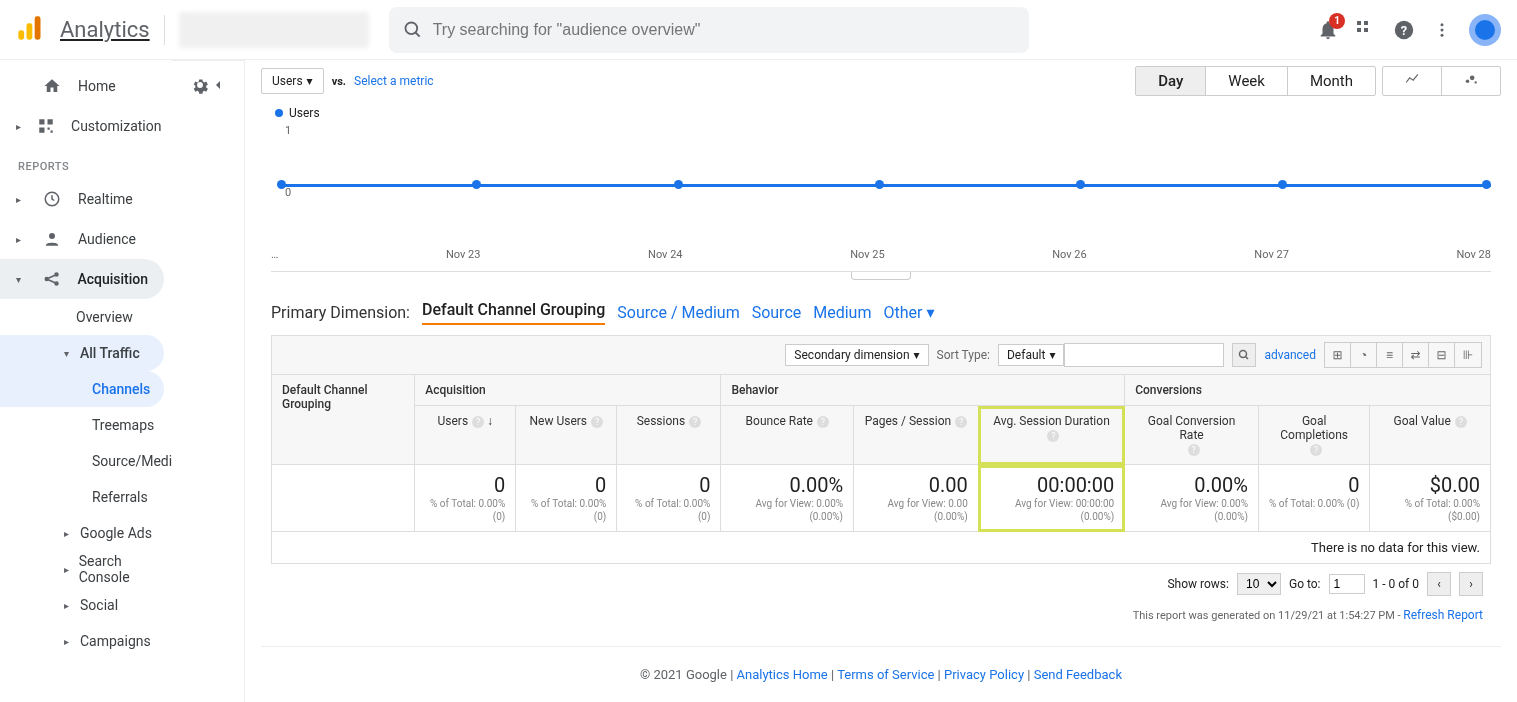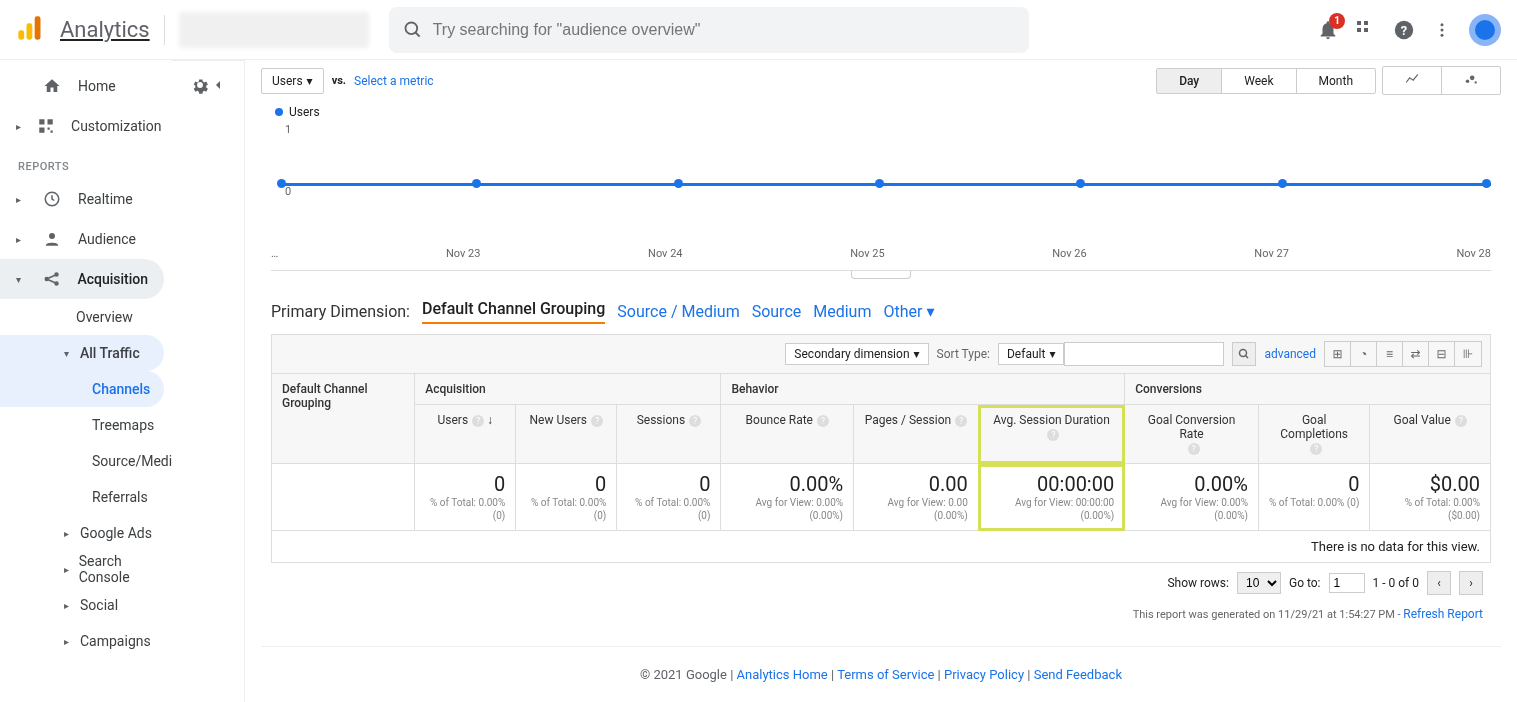--- a/index.html
+++ b/index.html
@@ -35,21 +35,21 @@
 .sidebar-footer { border-top: 1px solid #eee; height: 48px; display: flex; align-items: center; padding: 0 18px; justify-content:space-between; }
 
 .main { flex: 1; overflow: auto; background: #fff; padding: 6px 16px 0 16px; display:flex; flex-direction:column;}
 .maincontent { flex:1; }
 .chart-ctrls { display: flex; align-items: center; justify-content: space-between; margin-bottom: 10px; }
 .ctrl-left { display: flex; align-items: center; gap: 8px; font-size: 13px; }
 .ctrl-btn { border: 1px solid #ccc; background: #fff; padding: 5px 10px; font-size: 12px; display: flex; align-items: center; gap: 4px; border-radius: 2px; cursor:pointer;}
 .link { color: #1a73e8; cursor: pointer; font-size:12px;}
 .ctrl-right { display: flex; align-items: center; gap: 6px; }
 .segmented { display: flex; border: 1px solid #ccc; border-radius: 2px; overflow:hidden;}
-.segmented div { padding: 5px 22px; font-size: 12px; border-right: 1px solid #ccc; cursor:pointer;}
+.segmented div { padding: 5px 22px; font-size: 15px; border-right: 1px solid #ccc; cursor:pointer;}
 .segmented div:last-child { border-right: none; }
 .segmented .sel { background: #eee; font-weight: 500; }
 .chart-legend { display:flex; align-items:center; gap:6px; margin:4px 0 4px 14px; font-size:12px;}
 .legend-dot { width:8px; height:8px; border-radius:50%; background:#1a73e8;}
 .chart-area { position:relative; height:120px; margin:0 10px;}
 .y-label { position:absolute; left:14px; font-size:11px; color:#666;}
 .chart-line { position:absolute; left:10px; right:0; top:60px; height:3px; background:#1a73e8;}
 .chart-point { position:absolute; width:9px; height:9px; border-radius:50%; background:#1a73e8; top:56px; }
 .x-axis { display:flex; justify-content:space-between; font-size:11px; color:#666; margin:0 10px; padding:4px 0 10px; border-bottom:1px solid #ddd;}
 .tab-handle { width:60px; height:8px; border:1px solid #ccc; border-top:none; margin:0 auto; border-radius:0 0 4px 4px;}

